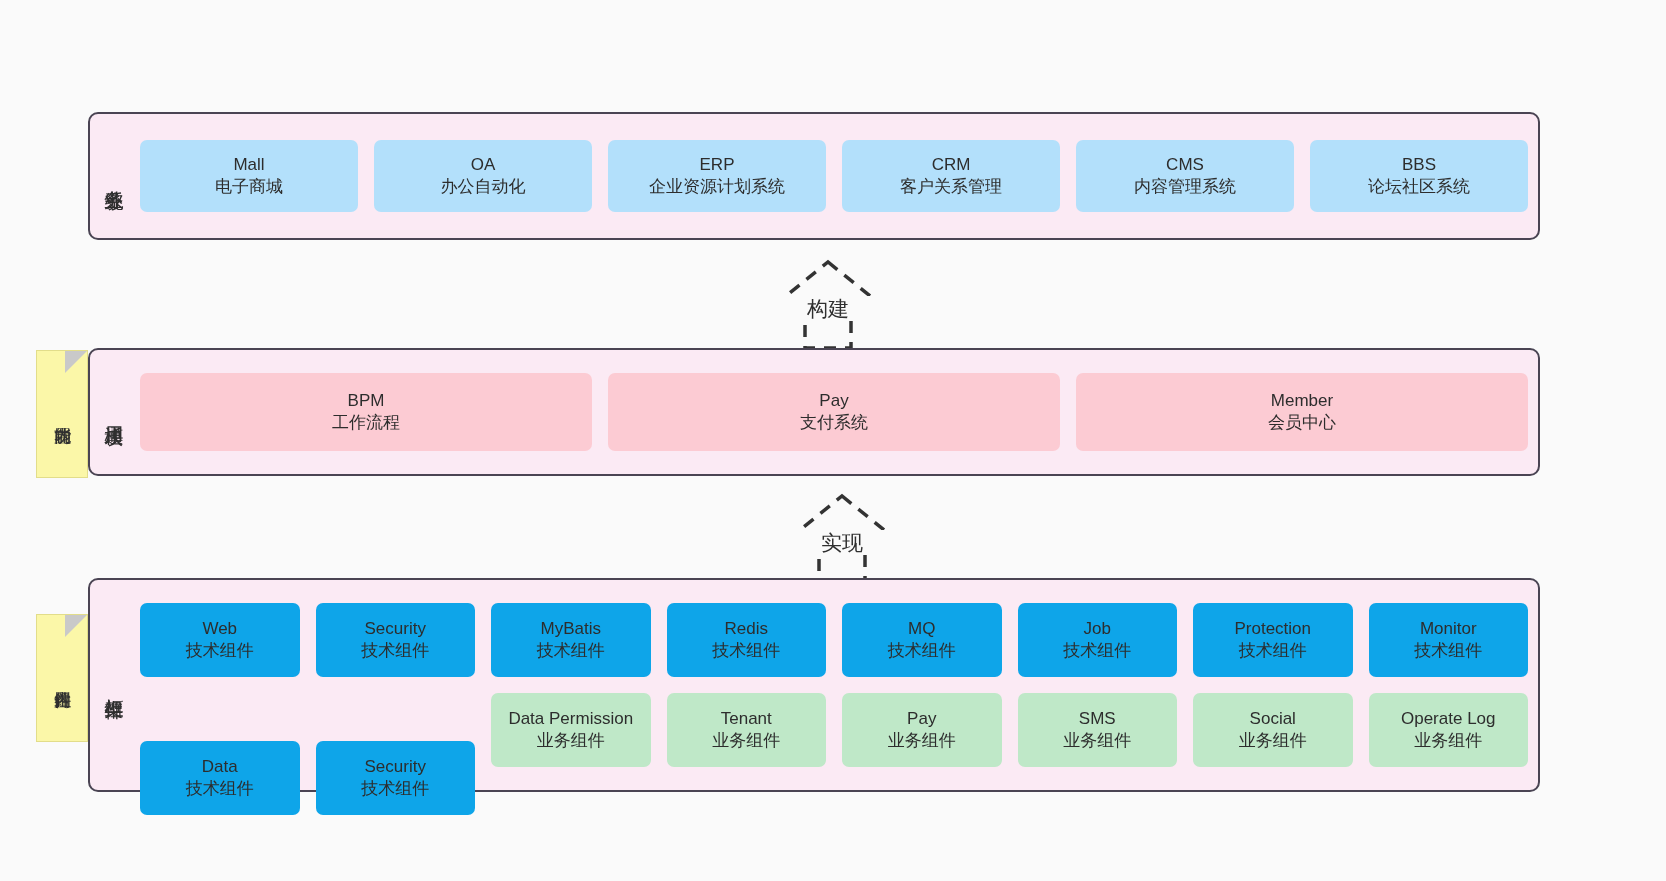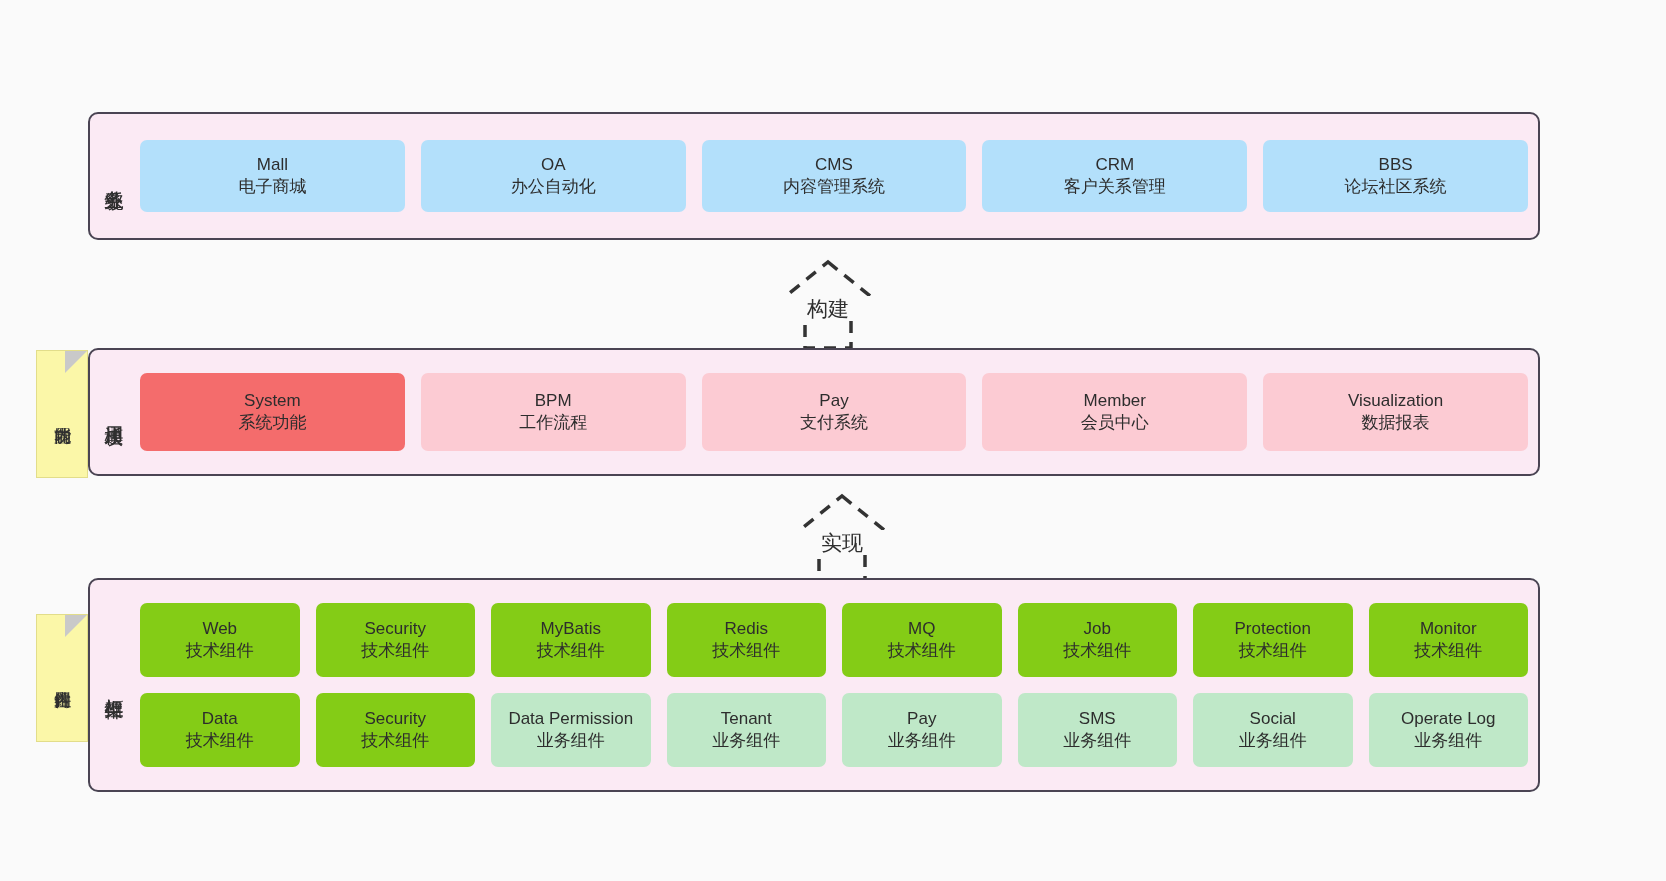--- a/index.html
+++ b/index.html
@@ -75,21 +75,21 @@
     padding: 4px 6px;
     box-sizing: border-box;
   }
   .card .ln { display: block; white-space: nowrap; }
   .card .ln.wrap { white-space: normal; }
 
   
   .c-blue       { background: #b3e0fb; }
   .c-red        { background: #f46c6c; }
   .c-pink       { background: #fccbd3; }
-  .c-green      { background: #84cc16; }
+  .c-green      { background: #0ea5e9; margin-top: 48px; }
   .c-lightgreen { background: #bfe8c8; }
 
   
   #layer-business { left: 88px;  top: 112px; width: 1452px; height: 128px; }
   #layer-common   { left: 88px;  top: 348px; width: 1452px; height: 128px; }
   #layer-frame    { left: 88px;  top: 578px; width: 1452px; height: 214px; }
 
   #layer-business .card { height: 72px; }
   #layer-common   .card { height: 78px; }
   #layer-frame    .card { height: 74px; }
@@ -152,26 +152,30 @@
     <div class="row">
       <div class="card c-blue">
         <span class="ln">Mall</span>
         <span class="ln">电子商城</span>
       </div>
       <div class="card c-blue">
         <span class="ln">OA</span>
         <span class="ln">办公自动化</span>
       </div>
       <div class="card c-blue">
+        <span class="ln">ERP</span>
+        <span class="ln">企业资源计划系统</span>
+      </div>
+      <div class="card c-blue">
+        <span class="ln">CRM</span>
+        <span class="ln">客户关系管理</span>
+      </div>
+      <div class="card c-blue">
         <span class="ln">CMS</span>
         <span class="ln">内容管理系统</span>
-      </div>
-      <div class="card c-blue">
-        <span class="ln">CRM</span>
-        <span class="ln">客户关系管理</span>
       </div>
       <div class="card c-blue">
         <span class="ln">BBS</span>
         <span class="ln">论坛社区系统</span>
       </div>
     </div>
   </div>
 </div>
 
 <div class="arrow" id="arrow-build">
@@ -181,39 +185,31 @@
   </svg>
   <div class="arrow-label">构建</div>
 </div>
 
 <div class="sticky" id="sticky-common">内置功能</div>
 
 <div class="layer" id="layer-common">
   <div class="layer-title">通用模块</div>
   <div class="layer-body">
     <div class="row">
-      <div class="card c-red">
-        <span class="ln">System</span>
-        <span class="ln">系统功能</span>
-      </div>
       <div class="card c-pink">
         <span class="ln">BPM</span>
         <span class="ln">工作流程</span>
       </div>
       <div class="card c-pink">
         <span class="ln">Pay</span>
         <span class="ln">支付系统</span>
       </div>
       <div class="card c-pink">
         <span class="ln">Member</span>
         <span class="ln">会员中心</span>
-      </div>
-      <div class="card c-pink">
-        <span class="ln">Visualization</span>
-        <span class="ln">数据报表</span>
       </div>
     </div>
   </div>
 </div>
 
 <div class="arrow" id="arrow-impl">
   <svg width="160" height="90" viewBox="0 0 160 90" fill="none" aria-hidden="true">
     <polygon points="80,4 132,46 28,46" fill="#fafafa" stroke="#333333" stroke-width="3.5" stroke-dasharray="12 9" stroke-linejoin="miter"></polygon>
     <rect x="57" y="46" width="46" height="44" fill="none" stroke="#333333" stroke-width="3.5" stroke-dasharray="12 9"></rect>
   </svg>

